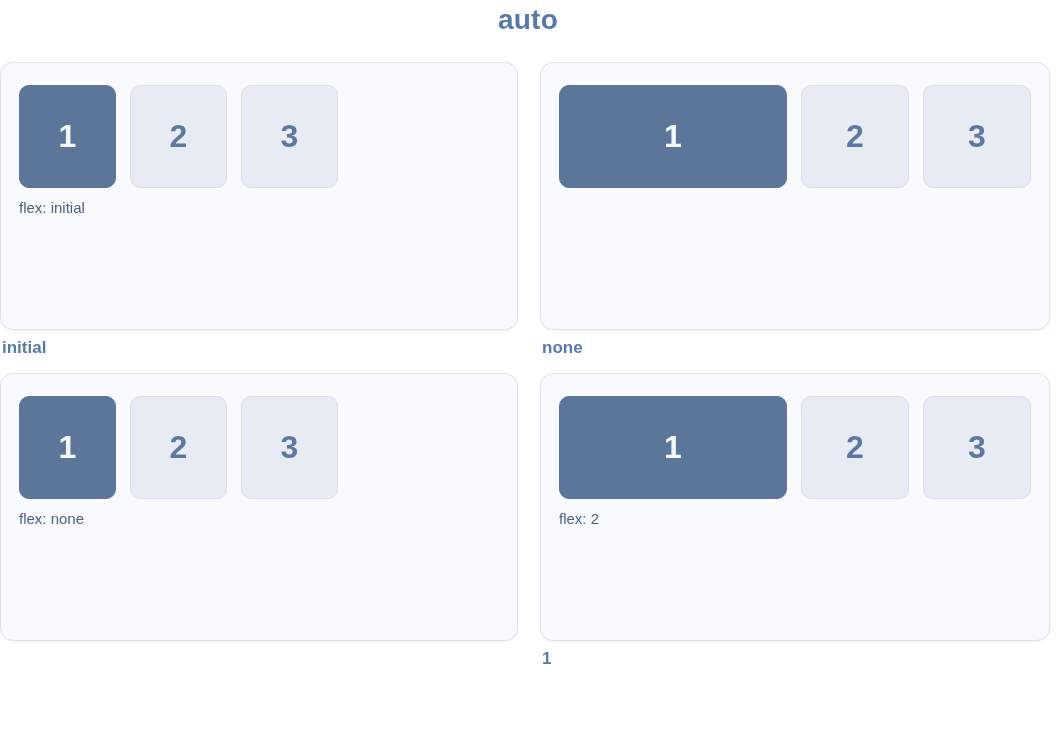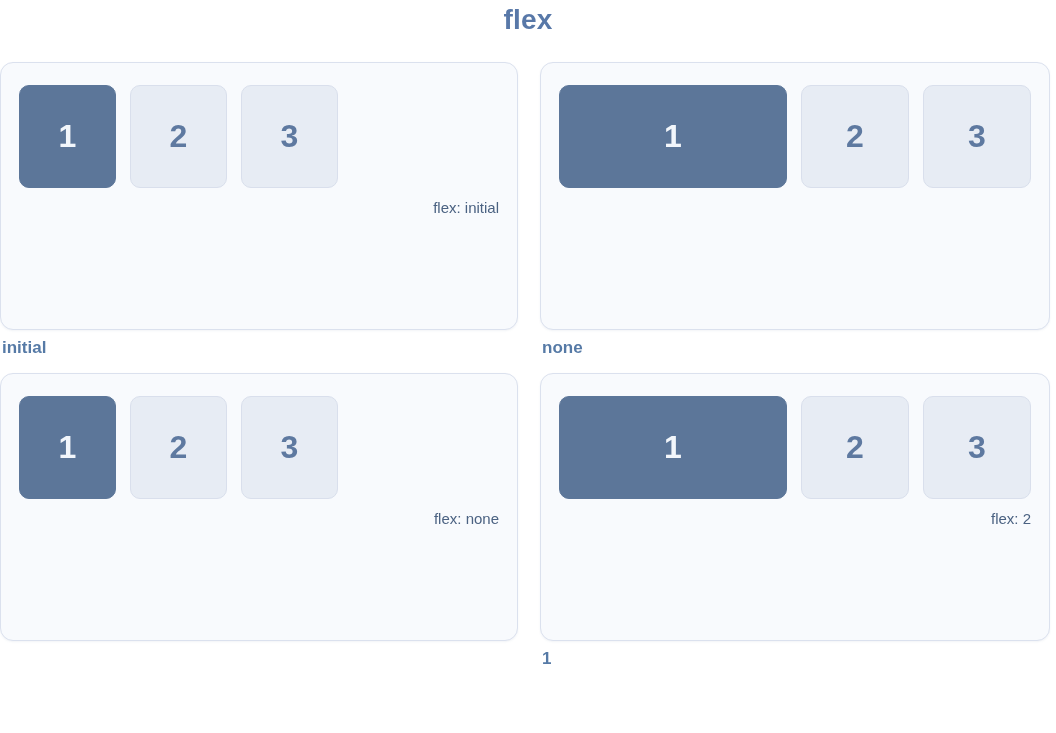--- a/index.html
+++ b/index.html
@@ -56,34 +56,33 @@
     border-color: #5C7699;
     color: #F2F6FB;
   }
   .card.grow .box { width: 108px; }
   .card.grow .box-first { flex: 1 1 auto; }
   .caption {
     margin-top: 11px;
     font-size: 15px;
     font-weight: 500;
     color: #4B6282;
-    text-align: right;
   }
   .example-label {
     margin-top: 8px;
     margin-left: 2px;
     font-size: 17px;
     font-weight: 700;
     color: #567AA6;
   }
 </style>
 </head>
 <body>
 
-<h1 class="page-title">flex</h1>
+<h1 class="page-title">auto</h1>
 
 <div class="grid">
 
   <section class="cell">
     <div class="card">
       <div class="flex-row">
         <div class="box box-first">1</div>
         <div class="box">2</div>
         <div class="box">3</div>
       </div>

